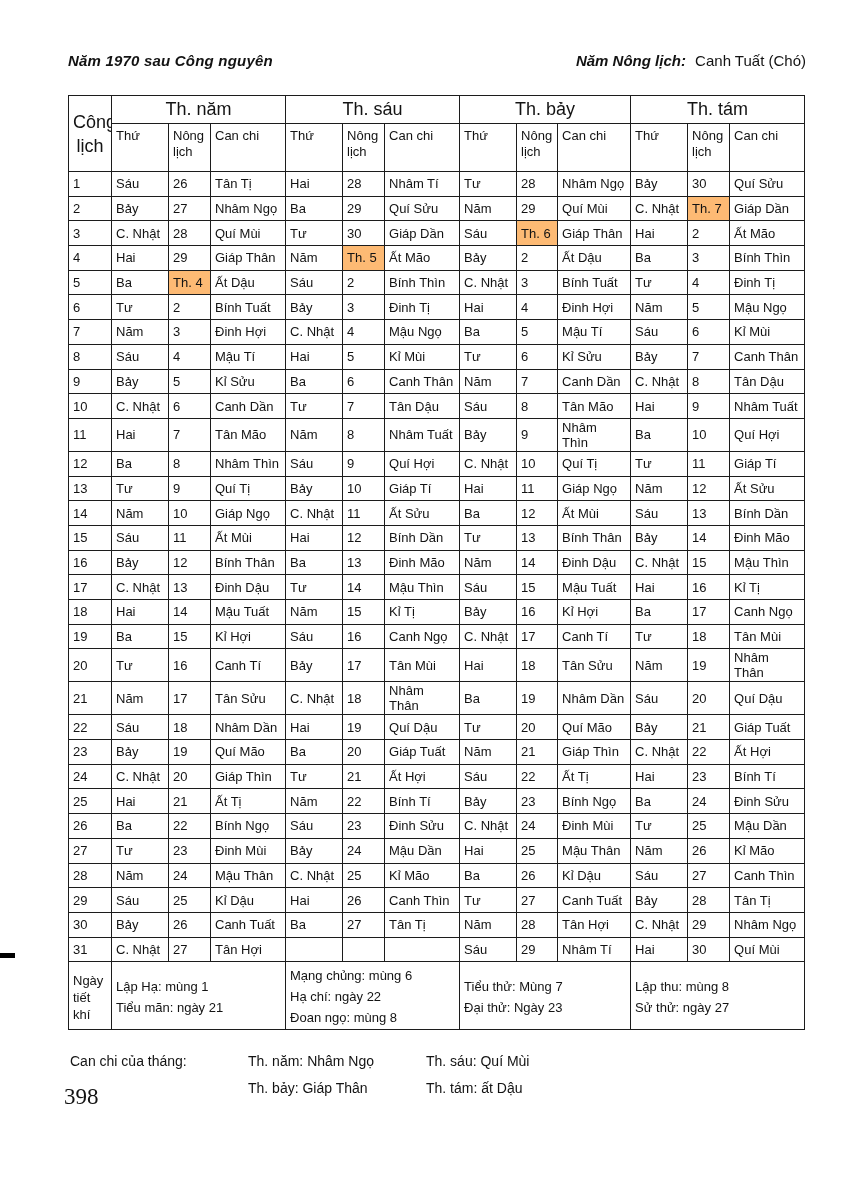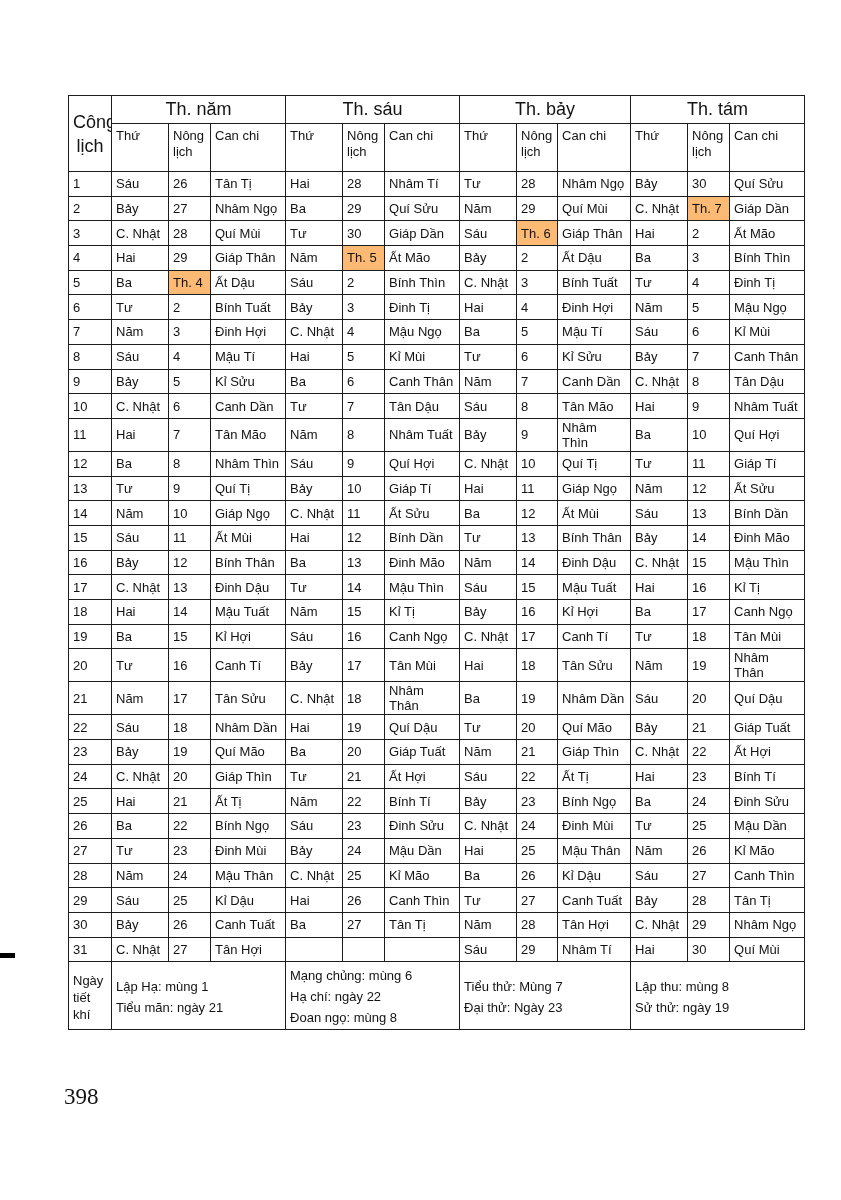--- a/index.html
+++ b/index.html
@@ -64,20 +64,27 @@
     width: 15px; height: 5px; background: #000;
   }
 </style>
 </head>
 <body>
 
 <div class="page">
 
   <div class="margin-dash"></div>
 
+  <div class="header-row">
+    <div class="title-left">Năm 1970  sau Công nguyên</div>
+    <div class="title-right">
+      <span class="lbl">Năm Nông lịch:</span>
+      <span class="val">Canh Tuất (Chó)</span>
+    </div>
+  </div>
 
   <table class="cal" id="cal-table">
       <colgroup>
         <col style="width: 43px;">
         <col style="width: 57px;">
         <col style="width: 42px;">
         <col style="width: 75px;">
         <col style="width: 57px;">
         <col style="width: 42px;">
         <col style="width: 75px;">
@@ -587,22 +594,30 @@
             <div>Mạng chủng: mùng 6</div>
             <div>Hạ chí: ngày 22</div>
             <div>Đoan ngọ: mùng 8</div>
           </td>
           <td colspan="3">
             <div>Tiểu thử: Mùng 7</div>
             <div>Đại thử: Ngày 23</div>
           </td>
           <td colspan="3">
             <div>Lập thu: mùng 8</div>
-            <div>Sử thử: ngày 19</div>
+            <div>Sử thử: ngày 27</div>
           </td>
         </tr>
       </tbody>
     </table>
 
+  <div class="footer-canchi">
+    <span>Can chi của tháng:</span>
+    <span>Th. năm: Nhâm Ngọ</span>
+    <span>Th. sáu: Quí Mùi</span>
+    <span></span>
+    <span>Th. bảy: Giáp Thân</span>
+    <span>Th. tám: ất Dậu</span>
+  </div>
 
   <div class="page-number">398</div>
 
 </div>
 
 </body></html>

